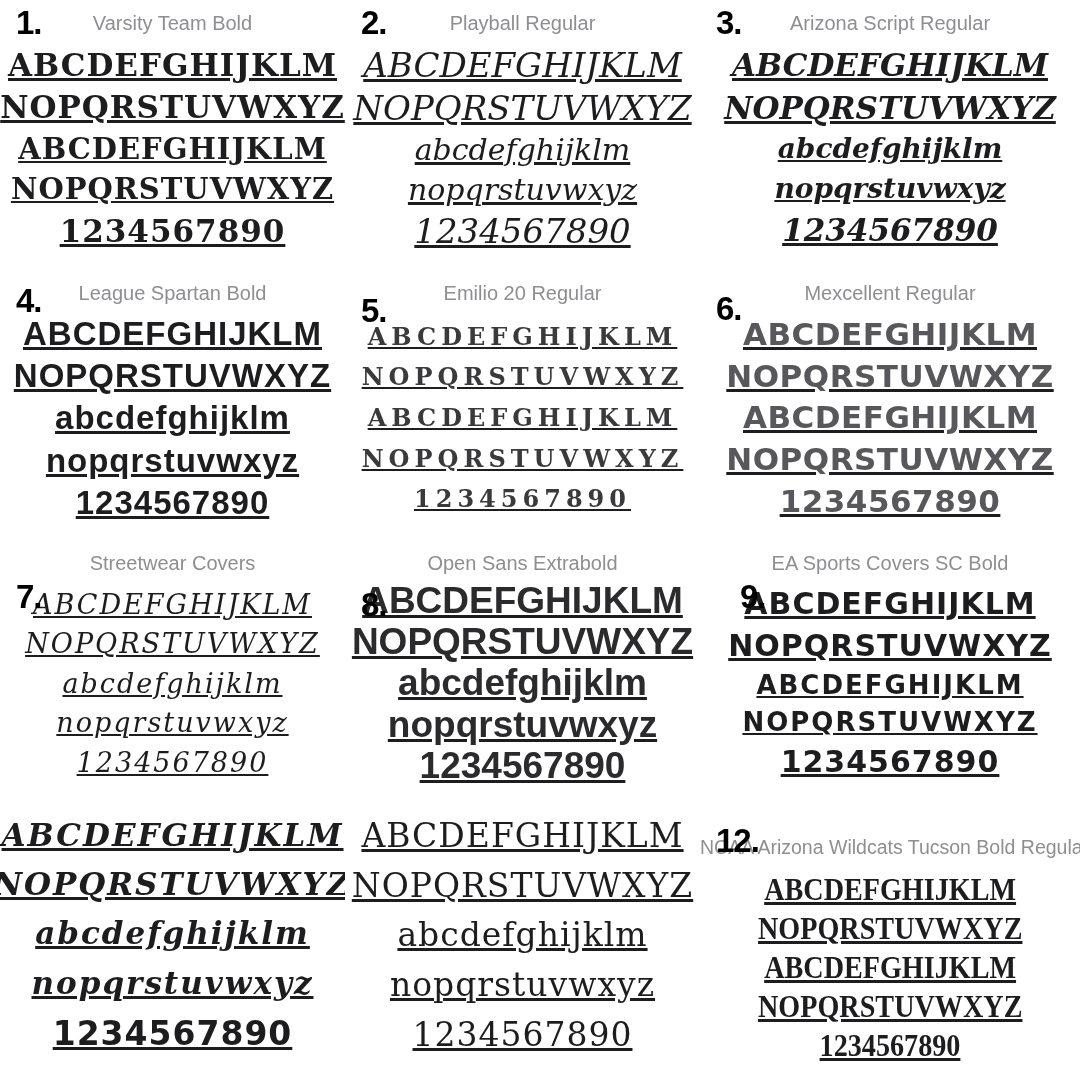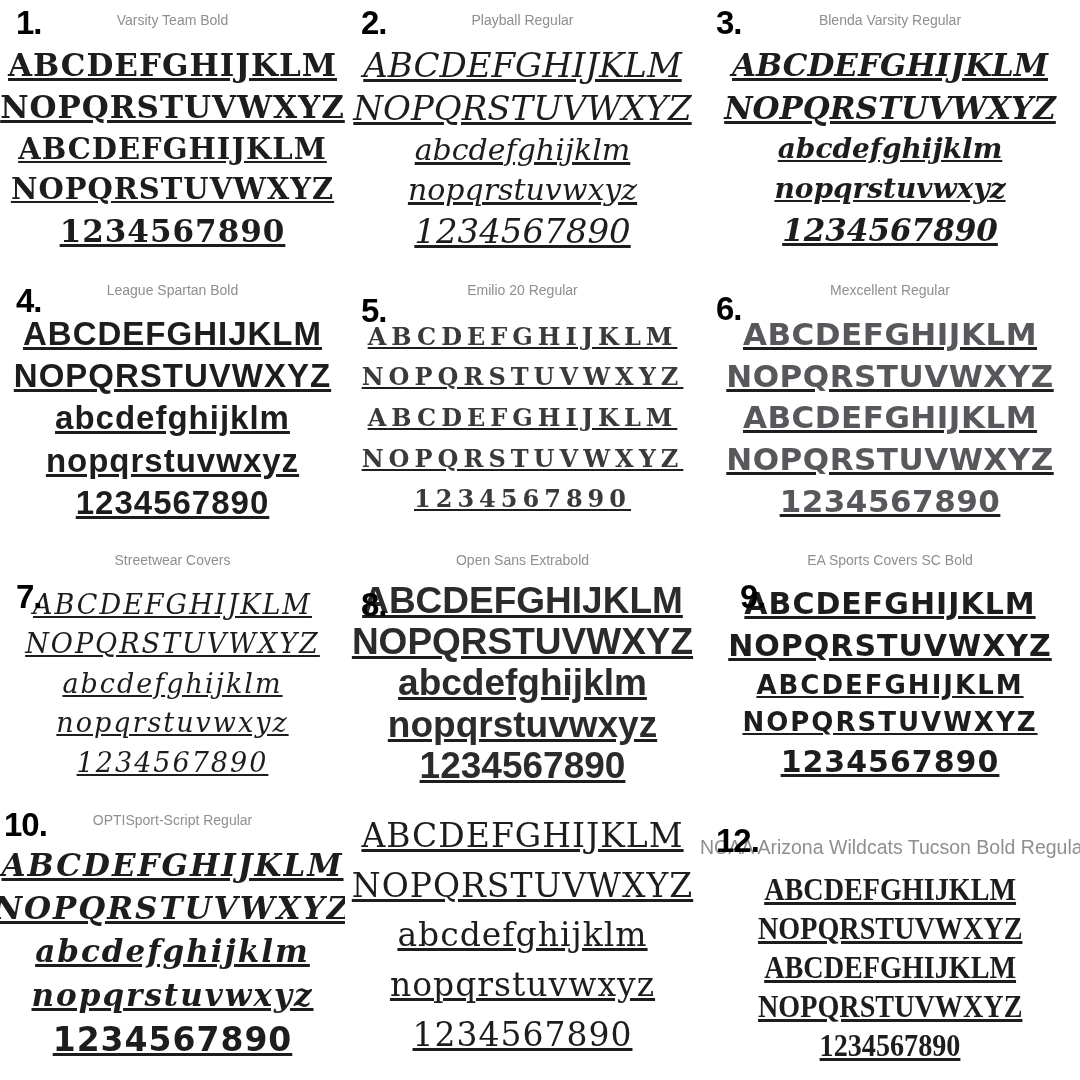--- a/index.html
+++ b/index.html
@@ -4,21 +4,21 @@
 <style>
   html,body{margin:0;padding:0;background:#ffffff;}
   body{width:1080px;height:1080px;overflow:hidden;font-family:"Liberation Sans",sans-serif;}
   .grid{display:grid;width:1080px;height:1080px;
         grid-template-columns:345px 355px 380px;
         grid-template-rows:270px 270px 260px 280px;}
   .cell{position:relative;display:flex;flex-direction:column;overflow:hidden;}
   .cell-head{position:relative;flex:none;height:36px;}
   .num{position:absolute;left:16px;top:4px;font-weight:bold;font-size:33px;color:#000;
        font-family:"Liberation Sans",sans-serif;letter-spacing:-1px;}
-  .fname{display:block;text-align:center;color:#8e8e93;font-size:14px;padding-top:12px;white-space:nowrap;}
+  .fname{display:block;text-align:center;color:#8e8e93;font-size:20px;padding-top:12px;white-space:nowrap;}
   .lines{flex:1;display:flex;flex-direction:column;justify-content:space-evenly;align-items:center;
          text-align:center;padding:2px 4px 12px;color:#1d1d1f;line-height:1;text-decoration:underline;}
   .line{white-space:nowrap;}
 
   
   .c4 .num{top:12px}
   .c5 .num{top:22px}
   .c6 .num{top:20px}
   .c7 .num{top:38px}
   .c8 .num{top:46px}
@@ -85,21 +85,21 @@
         <div class="line">ABCDEFGHIJKLM</div>
         <div class="line">NOPQRSTUVWXYZ</div>
         <div class="line">abcdefghijklm</div>
         <div class="line">nopqrstuvwxyz</div>
         <div class="line">1234567890</div>
       </div>
     </div>
     <div class="cell c3 f3">
       <div class="cell-head">
         <span class="num">3.</span>
-        <span class="fname">Blenda Varsity Regular</span>
+        <span class="fname">Arizona Script Regular</span>
       </div>
       <div class="lines">
         <div class="line">ABCDEFGHIJKLM</div>
         <div class="line">NOPQRSTUVWXYZ</div>
         <div class="line">abcdefghijklm</div>
         <div class="line">nopqrstuvwxyz</div>
         <div class="line">1234567890</div>
       </div>
     </div>
     <div class="cell c4 f4">
@@ -174,24 +174,20 @@
       </div>
       <div class="lines">
         <div class="line">ABCDEFGHIJKLM</div>
         <div class="line">NOPQRSTUVWXYZ</div>
         <div class="line">ABCDEFGHIJKLM</div>
         <div class="line">NOPQRSTUVWXYZ</div>
         <div class="line">1234567890</div>
       </div>
     </div>
     <div class="cell c10 f10">
-      <div class="cell-head">
-        <span class="num">10.</span>
-        <span class="fname">OPTISport-Script Regular</span>
-      </div>
       <div class="lines">
         <div class="line">ABCDEFGHIJKLM</div>
         <div class="line">NOPQRSTUVWXYZ</div>
         <div class="line">abcdefghijklm</div>
         <div class="line">nopqrstuvwxyz</div>
         <div class="line">1234567890</div>
       </div>
     </div>
     <div class="cell c11 f11">
       <div class="lines">

